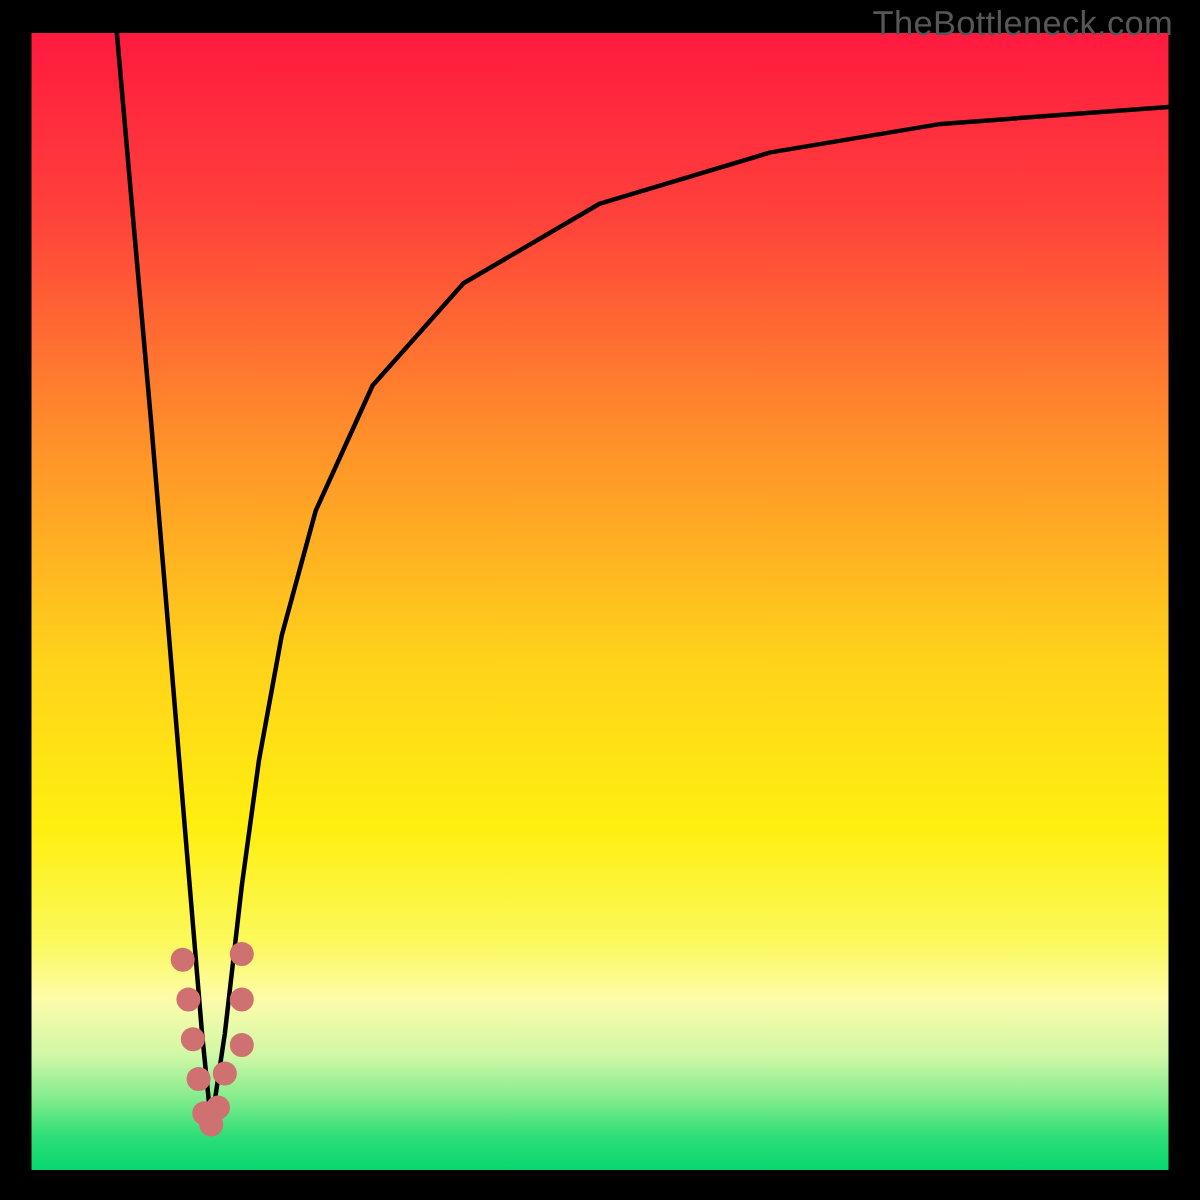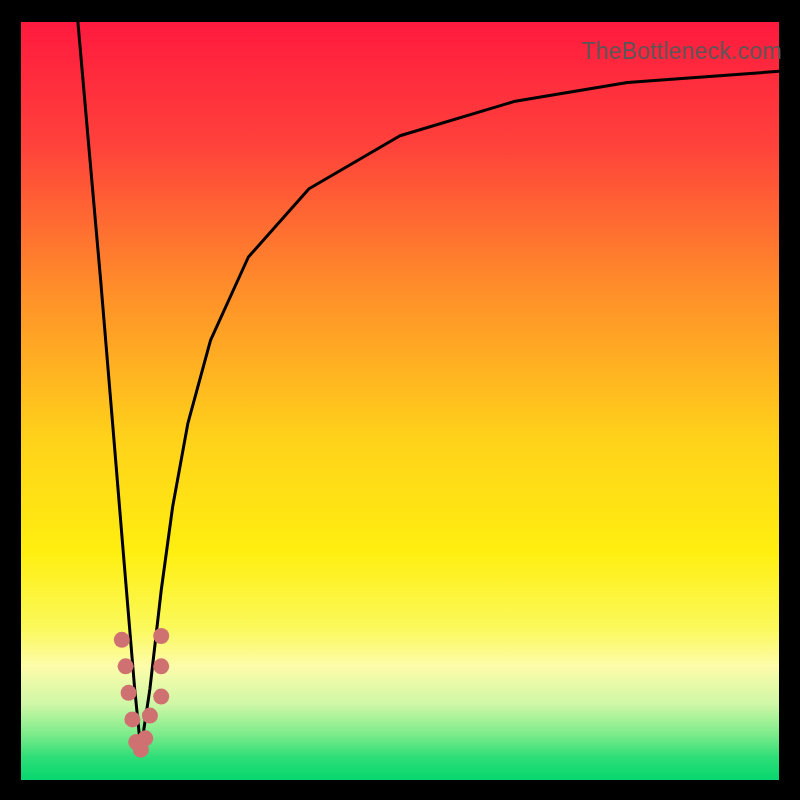--- a/index.html
+++ b/index.html
@@ -27,21 +27,20 @@
     
   }
   .watermark {
     position: absolute;
     top: 2px;
     right: 18px;
     color: #575757;
     font-size: 23px;
     font-weight: 400;
     letter-spacing: 0.2px;
-    margin-top: 36px;
   }
   svg.curves {
     position: absolute;
     left: 21px;
     top: 22px;
     width: 758px;
     height: 758px;
     overflow: visible;
   }
 </style>

